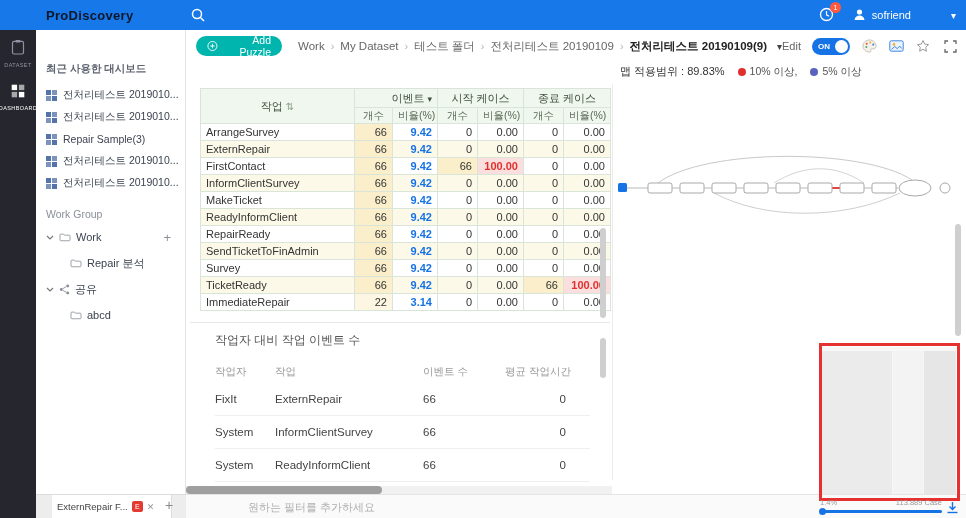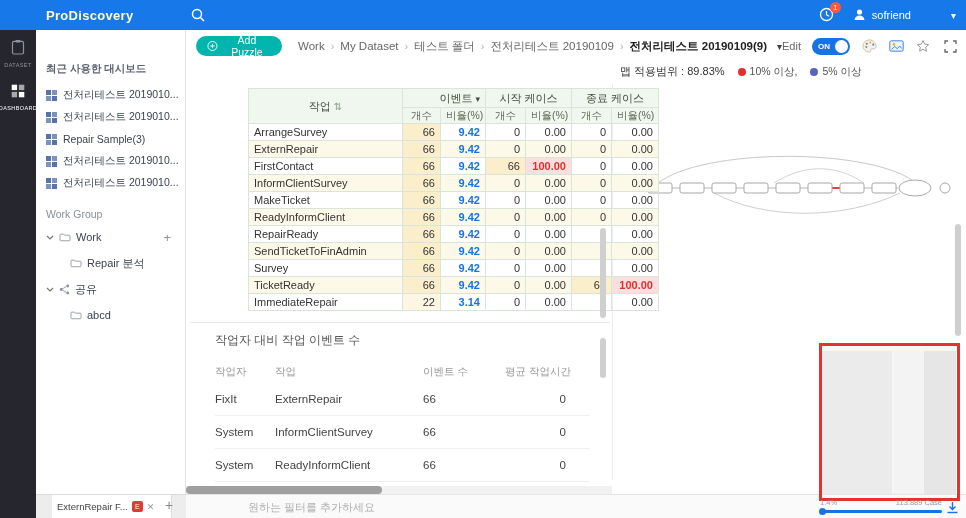--- a/index.html
+++ b/index.html
@@ -2,21 +2,21 @@
 <html><head>
 <meta charset="utf-8">
 <style>
   * { margin:0; padding:0; box-sizing:border-box; }
   html,body { width:966px; height:518px; overflow:hidden; }
   body { font-family:"Liberation Sans","DejaVu Sans",sans-serif; background:#fff; }
   .screen { position:relative; width:966px; height:518px; background:#fff; overflow:hidden; }
 
   
   .topbar { position:absolute; left:0; top:0; width:966px; height:30px; background:#1778e9; display:flex; align-items:center; z-index:20; }
-  .logo { margin-left:46px; color:#fef9c3; font-size:13px; font-weight:700; letter-spacing:.3px; }
+  .logo { margin-left:46px; color:#0f172a; font-size:13px; font-weight:700; letter-spacing:.3px; }
   .tb-search { position:absolute; left:190px; top:7px; width:16px; height:16px; cursor:pointer; }
   .tb-right { position:absolute; right:10px; top:0; height:30px; display:flex; align-items:center; gap:18px; }
   .tb-clock { position:relative; width:16px; height:16px; }
   .tb-badge { position:absolute; right:-6px; top:-5px; min-width:11px; height:11px; background:#ff5a3c; color:#fff; border-radius:6px; font-size:7px; line-height:11px; text-align:center; padding:0 2px; }
   .tb-user { display:flex; align-items:center; gap:6px; color:#fff; font-size:11px; }
   .tb-caret { color:#fff; font-size:10px; margin-left:22px; cursor:pointer; }
 
   
   .rail { position:absolute; left:0; top:30px; width:36px; height:488px; background:#26262e; z-index:15; }
   .rail-item { display:flex; flex-direction:column; align-items:center; gap:3px; padding:9px 0 7px; cursor:pointer; }
@@ -28,42 +28,42 @@
   .sidebar { position:absolute; left:36px; top:30px; width:150px; height:464px; background:#fff; border-right:1px solid #e4e4e4; z-index:10; overflow:hidden; }
   .sb-header { margin:32px 0 8px 10px; font-size:10.5px; color:#5d6570; font-weight:700; }
   .sb-item { display:flex; align-items:center; gap:6px; height:22px; padding-left:10px; font-size:10.5px; color:#3c4350; white-space:nowrap; overflow:hidden; cursor:pointer; }
   .sb-wg { margin:14px 0 4px 10px; font-size:10.5px; color:#8a8f98; }
   .tree-row { display:flex; align-items:center; gap:5px; height:26px; padding-left:10px; font-size:11px; color:#3c4350; cursor:pointer; }
   .tree-indent { padding-left:34px; }
   .tree-plus { margin-left:auto; padding-right:14px; color:#8a8f98; font-size:13px; cursor:pointer; }
 
   
   .toolbar { position:absolute; left:186px; top:30px; width:780px; height:32px; background:#fff; display:flex; align-items:center; padding-left:10px; z-index:10; }
-  .add-puzzle { display:flex; align-items:center; gap:5px; height:20px; padding:0 11px; background:#00b5ad; color:#fff; border:none; border-radius:11px; font-size:10.5px; cursor:pointer; font-family:inherit; }
+  .add-puzzle { display:flex; align-items:center; gap:5px; height:20px; padding:0 11px; background:#00b5ad; color:#fff; border:none; border-radius:11px; font-size:10.5px; cursor:pointer; font-family:inherit;text-align:right; }
   .breadcrumb { display:flex; align-items:center; gap:6px; margin-left:16px; font-size:11.5px; color:#666; white-space:nowrap; }
   .bc-item { cursor:pointer; }
   .bc-sep { color:#b5b5b5; font-size:11px; }
   .bc-last { color:#222; font-weight:700; }
   .bc-caret { color:#444; font-size:10px; margin-left:4px; cursor:pointer; }
   .tb-controls { margin-left:auto; display:flex; align-items:center; gap:11px; padding-right:8px; }
   .edit-label { font-size:11px; color:#666; }
   .toggle { position:relative; width:38px; height:17px; background:#1673e6; border-radius:9px; cursor:pointer; }
   .toggle .t-on { position:absolute; left:6px; top:4px; color:#fff; font-size:8px; font-weight:700; }
   .toggle .t-knob { position:absolute; right:2px; top:2px; width:13px; height:13px; background:#fff; border-radius:50%; }
   .ctl-icon { width:16px; height:16px; display:flex; align-items:center; justify-content:center; cursor:pointer; }
 
   
   .cov-row { position:absolute; left:620px; top:64px; display:flex; align-items:center; gap:13px; z-index:5; }
   .coverage { font-size:11px; color:#333; }
   .legend-item { display:flex; align-items:center; gap:4px; font-size:10.5px; color:#555; }
   .dot { width:8px; height:8px; border-radius:50%; }
 
   
   .atable-wrap { position:absolute; left:200px; top:88px; z-index:5; }
-  table.atable { border-collapse:collapse; table-layout:fixed; width:410px; font-size:11px;margin-left:48px; }
+  table.atable { border-collapse:collapse; table-layout:fixed; width:410px; font-size:11px; }
   .atable th, .atable td { border:1px solid #d8e5d8; padding:0 5px; height:17px; overflow:hidden; white-space:nowrap; }
   .atable thead th { background:#eff7ef; font-weight:400; color:#44503f; }
   .atable thead .gh { height:19px; font-size:11px; }
   .atable thead .sh { height:16px; font-size:10.5px; color:#5d6a58; }
   .th-ev { color:#1673e6; cursor:pointer;text-align:right; }
   .th-ev .hcaret { font-size:9px; }
   .sort-ic { color:#8aa08a; font-size:10px; margin-left:3px; }
   .atable td.a-name { color:#333; text-align:left; }
   .atable td.num { text-align:right; color:#333; }
   .atable tbody tr:nth-child(even) { background:#fdf9e8; }

